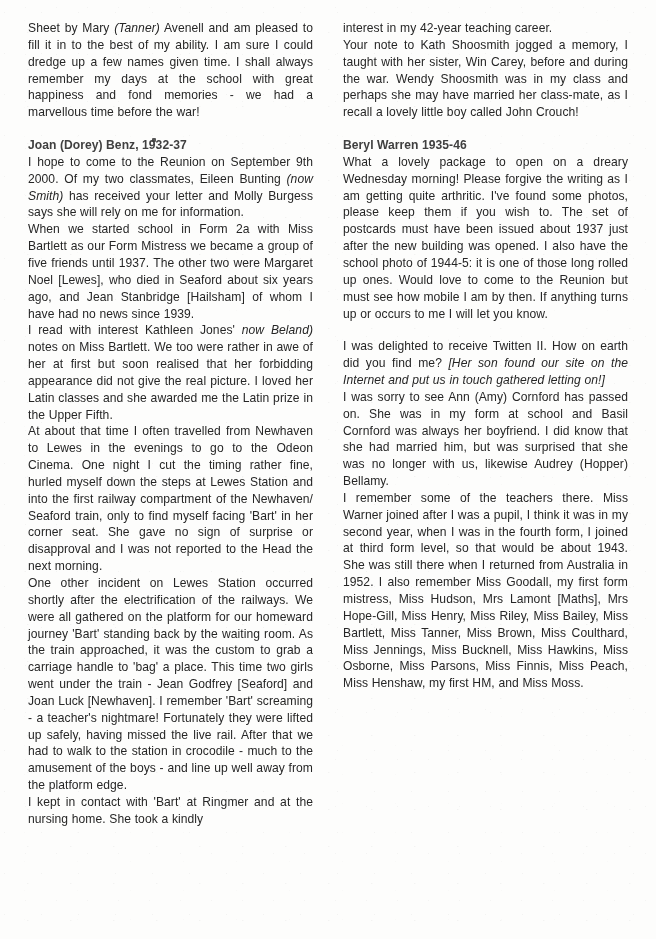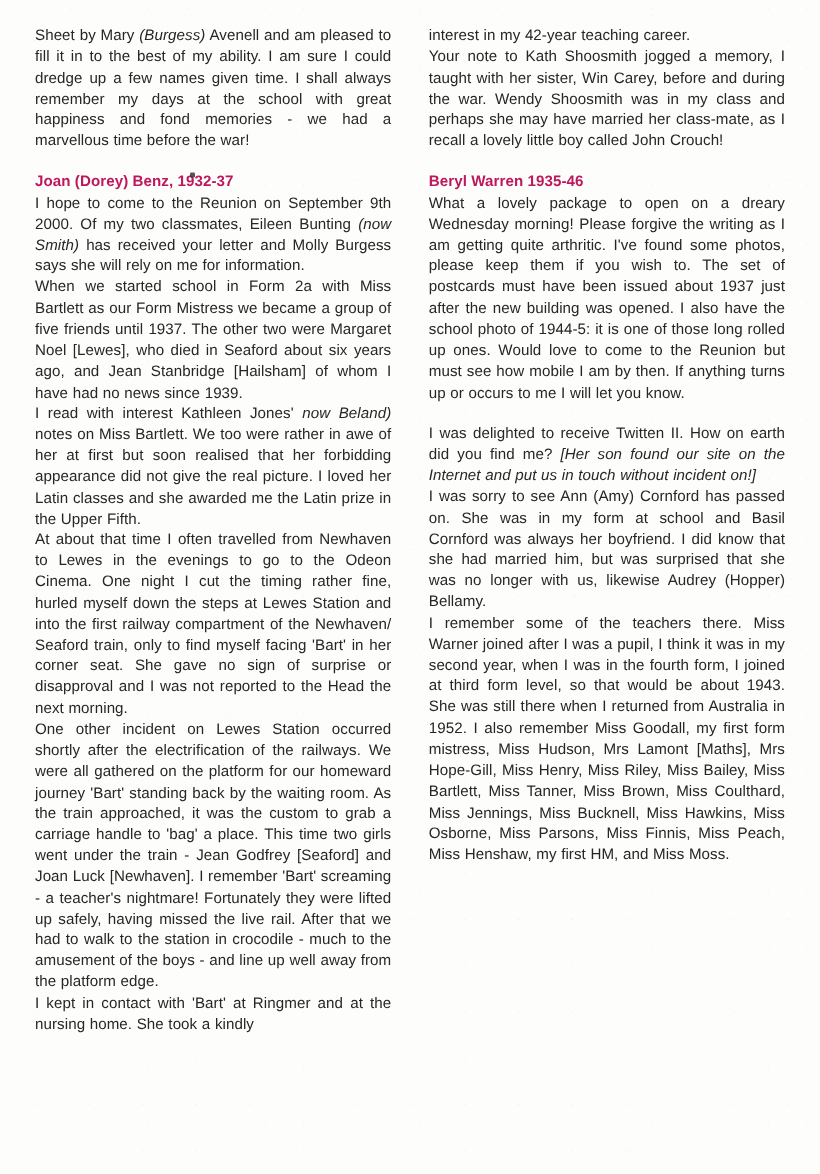--- a/index.html
+++ b/index.html
@@ -54,21 +54,21 @@
   p.para + p.para {
     margin-top: 0;
   }
 
   h2.entry-heading {
     margin: 0;
     font-size: 12.1px;
     line-height: 16.85px;
     font-weight: bold;
     text-align: left;
-    color: #be185d;
+    color: #404040;
     letter-spacing: 0.005em;
   }
 
   .spacer-before-heading {
     height: 16px;
   }
 
   em.ital {
     font-style: italic;
   }
@@ -101,39 +101,39 @@
   }
 </style>
 </head>
 <body>
 
 <div class="page">
 
   <div class="columns">
 
     <div class="column" id="left-column">
-        <p class="para">Sheet by Mary <em class="ital">(Burgess)</em> Avenell and am pleased to fill it in to the best of my ability.  I am sure I could dredge up a few names given time.  I shall always remember my days at the school with great happiness and fond memories - we had a marvellous time before the war!</p>
+        <p class="para">Sheet by Mary <em class="ital">(Tanner)</em> Avenell and am pleased to fill it in to the best of my ability.  I am sure I could dredge up a few names given time.  I shall always remember my days at the school with great happiness and fond memories - we had a marvellous time before the war!</p>
         <div class="spacer-before-heading"></div>
         <h2 class="entry-heading">Joan (Dorey) Benz, 1932-37</h2>
         <p class="para">I hope to come to the Reunion on September 9th 2000.   Of my two classmates, Eileen Bunting <em class="ital">(now Smith)</em> has received your letter and Molly Burgess says she will rely on me for information.</p>
         <p class="para">When we started school in Form 2a with Miss Bartlett as our Form Mistress we became a group of five friends until 1937. The other two were Margaret Noel [Lewes], who died in Seaford about six years ago, and Jean Stanbridge [Hailsham] of whom I have had no news since 1939.</p>
         <p class="para">I read with interest Kathleen Jones' <em class="ital">now Beland)</em> notes on Miss Bartlett.  We too were rather in awe of her at first but soon realised that her forbidding appearance did not give the real picture.  I loved her Latin classes and she awarded me the Latin prize in the Upper Fifth.</p>
         <p class="para">At about that time I often travelled from Newhaven to Lewes in the evenings to go to the Odeon Cinema.  One night I cut the timing rather fine, hurled myself down the steps at Lewes Station and into the first railway compartment of the Newhaven/ Seaford train, only to find myself facing 'Bart' in her corner seat.  She gave no sign of surprise or disapproval and I was not reported to the Head the next morning.</p>
         <p class="para">One other incident on Lewes Station occurred shortly after the electrification of the railways.  We were all gathered on the platform for our homeward journey 'Bart' standing back by the waiting room.  As the train approached, it was the custom to grab a carriage handle to 'bag' a place.  This time two girls went under the train - Jean Godfrey [Seaford] and Joan Luck [Newhaven].   I remember 'Bart' screaming - a teacher's nightmare!  Fortunately they were lifted up safely, having missed the live rail.  After that we had to walk to the station in crocodile - much to the amusement of the boys - and line up well away from the platform edge.</p>
         <p class="para">I kept in contact with 'Bart' at Ringmer and at the nursing home.  She took a kindly</p>
       </div>
 
     <div class="column" id="right-column">
         <p class="para">interest in my 42-year teaching career.</p>
         <p class="para">Your note to Kath Shoosmith jogged a memory, I taught with her sister, Win Carey, before and during the war.   Wendy Shoosmith was in my class and perhaps she may have married her class-mate, as I recall a lovely little boy called John Crouch!</p>
         <div class="spacer-before-heading"></div>
         <h2 class="entry-heading">Beryl Warren 1935-46</h2>
         <p class="para">What a lovely package to open on a dreary Wednesday morning!   Please forgive the writing as I am getting quite arthritic.  I've found some photos, please keep them if you wish to.   The set of postcards must have been issued about 1937 just after the new building was opened.  I also have the school photo of 1944-5: it is one of those long rolled up ones.  Would love to come to the Reunion but must see how mobile I am by then.  If anything turns up or occurs to me I will let you know.</p>
         <div class="spacer-before-heading"></div>
-        <p class="para">I was delighted to receive Twitten II.  How on earth did you find me?  <em class="ital">[Her son found our site on the Internet and put us in touch without incident on!]</em></p>
+        <p class="para">I was delighted to receive Twitten II.  How on earth did you find me?  <em class="ital">[Her son found our site on the Internet and put us in touch gathered letting on!]</em></p>
         <p class="para">I was sorry to see Ann (Amy) Cornford has passed on.  She was in my form at school and Basil Cornford was always her boyfriend.  I did know that she had married him, but was surprised that she was no longer with us, likewise Audrey (Hopper) Bellamy.</p>
         <p class="para">I remember some of the teachers there. Miss Warner joined after I was a pupil, I think it was in my second year, when I was in the fourth form, I joined at third form level, so that would be about 1943.  She was still there when I returned from Australia in 1952.  I also remember Miss Goodall, my first form mistress, Miss Hudson, Mrs Lamont [Maths], Mrs Hope-Gill, Miss Henry, Miss Riley, Miss Bailey, Miss Bartlett, Miss Tanner, Miss Brown, Miss Coulthard, Miss Jennings, Miss Bucknell, Miss Hawkins, Miss Osborne, Miss Parsons, Miss Finnis, Miss Peach, Miss Henshaw, my first HM, and Miss Moss.</p>
       </div>
 
   </div>
 
   <div class="artifact-dot"></div>
   <div class="scan-noise"></div>
 
 </div>

